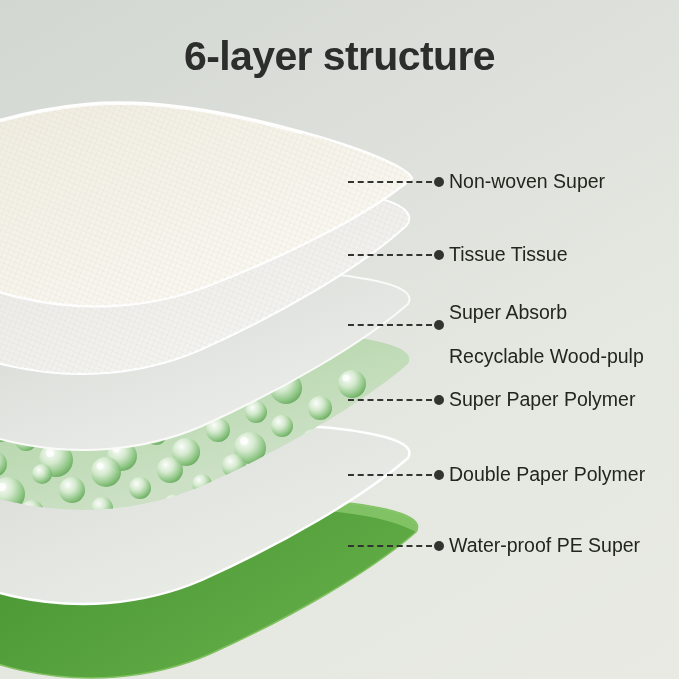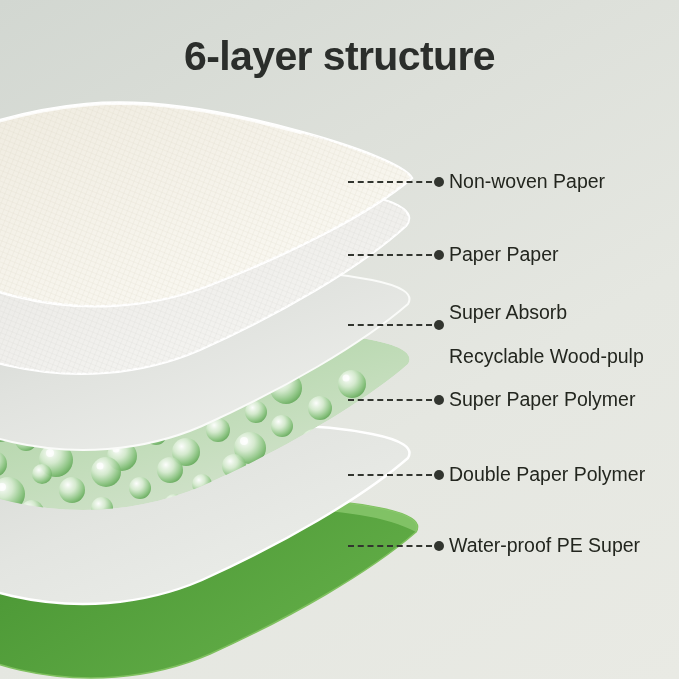--- a/index.html
+++ b/index.html
@@ -283,27 +283,27 @@
           <rect x="0" y="0" width="620" height="250" fill="url(#mesh1)"></rect>
           <path d="M 0,104 C 70,62 150,30 236,22 C 300,16 380,30 452,50" fill="none" stroke="#ffffff" stroke-width="5" opacity="0.8"></path>
         </g>
       </svg>
     </div>
   </div>
 
   <div class="callout" style="left:348px; top:182px;">
     <div class="dash"></div>
     <div class="dot"></div>
-    <div class="ctext one">Non-woven Paper</div>
+    <div class="ctext one">Non-woven Super</div>
   </div>
 
   <div class="callout" style="left:348px; top:255px;">
     <div class="dash"></div>
     <div class="dot"></div>
-    <div class="ctext one">Paper Paper</div>
+    <div class="ctext one">Tissue Tissue</div>
   </div>
 
   <div class="callout" style="left:348px; top:325px;">
     <div class="dash"></div>
     <div class="dot"></div>
     <div class="ctext two">Super Absorb</div>
     <div class="ctext two" style="top:-1px;margin-top:20px;">Recyclable Wood-pulp</div>
   </div>
 
   <div class="callout" style="left:348px; top:400px;">

